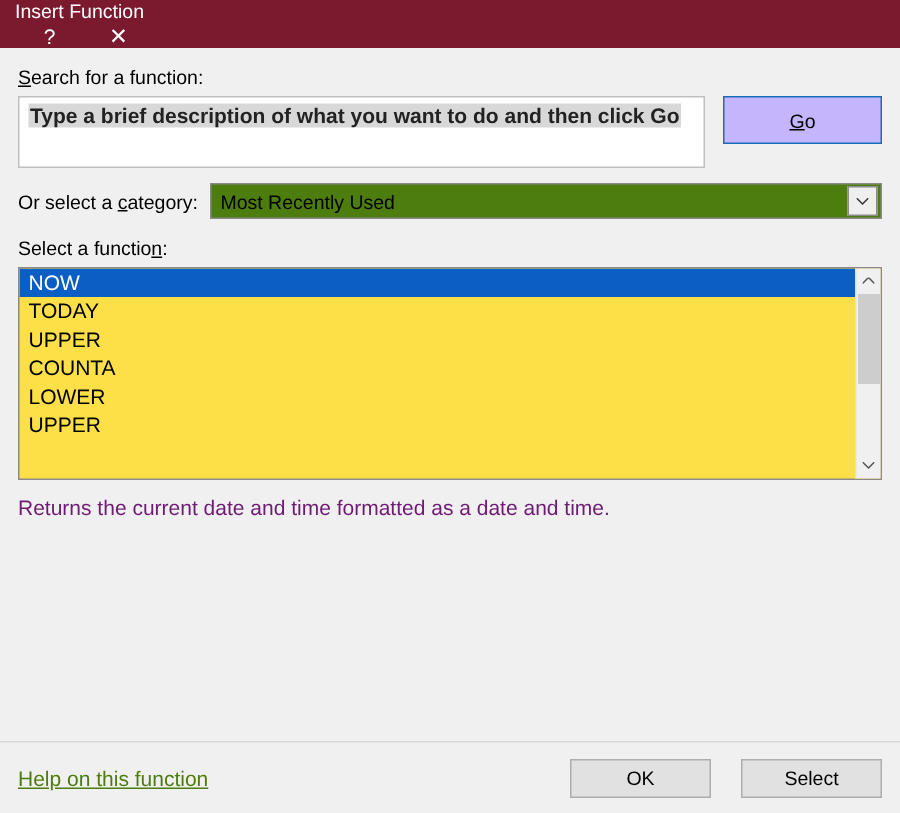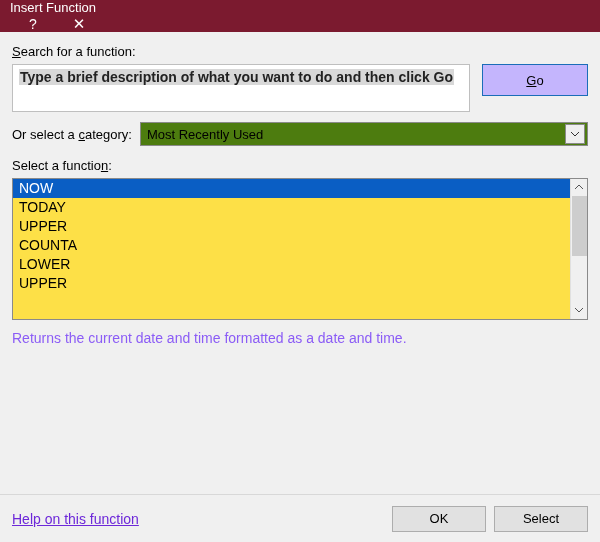--- a/index.html
+++ b/index.html
@@ -125,36 +125,36 @@
   .sb-track { flex: 1; position: relative; }
   .sb-thumb {
     position: absolute;
     top: 0;
     left: 1px;
     width: 15px;
     height: 60px;
     background: #cdcdcd;
   }
   .syntax { font-weight: 700; margin-bottom: 6px; font-size: 14px; }
-  .description { font-size: 14px; color: #8b5cf6; }
+  .description { font-size: 14px; color: #701a75; }
   .footer {
     background: #f0f0f0;
     height: 48px;
     border-top: 1px solid #d8d8d8;
     display: flex;
     align-items: center;
     justify-content: space-between;
     padding: 0 12px;
   }
   .help-link {
-    color: #6d28d9;
+    color: #4d7c0f;
     text-decoration: underline;
     font-size: 14px;
   }
-  .footer-buttons { display: flex; gap: 8px; align-items: flex-end; }
+  .footer-buttons { display: flex; gap: 20px; align-items: flex-end; }
   .btn {
     width: 94px;
     height: 26px;
     background: #e1e1e1;
     border: 1px solid #adadad;
     display: flex;
     align-items: center;
     justify-content: center;
     font-size: 13px;
   }

